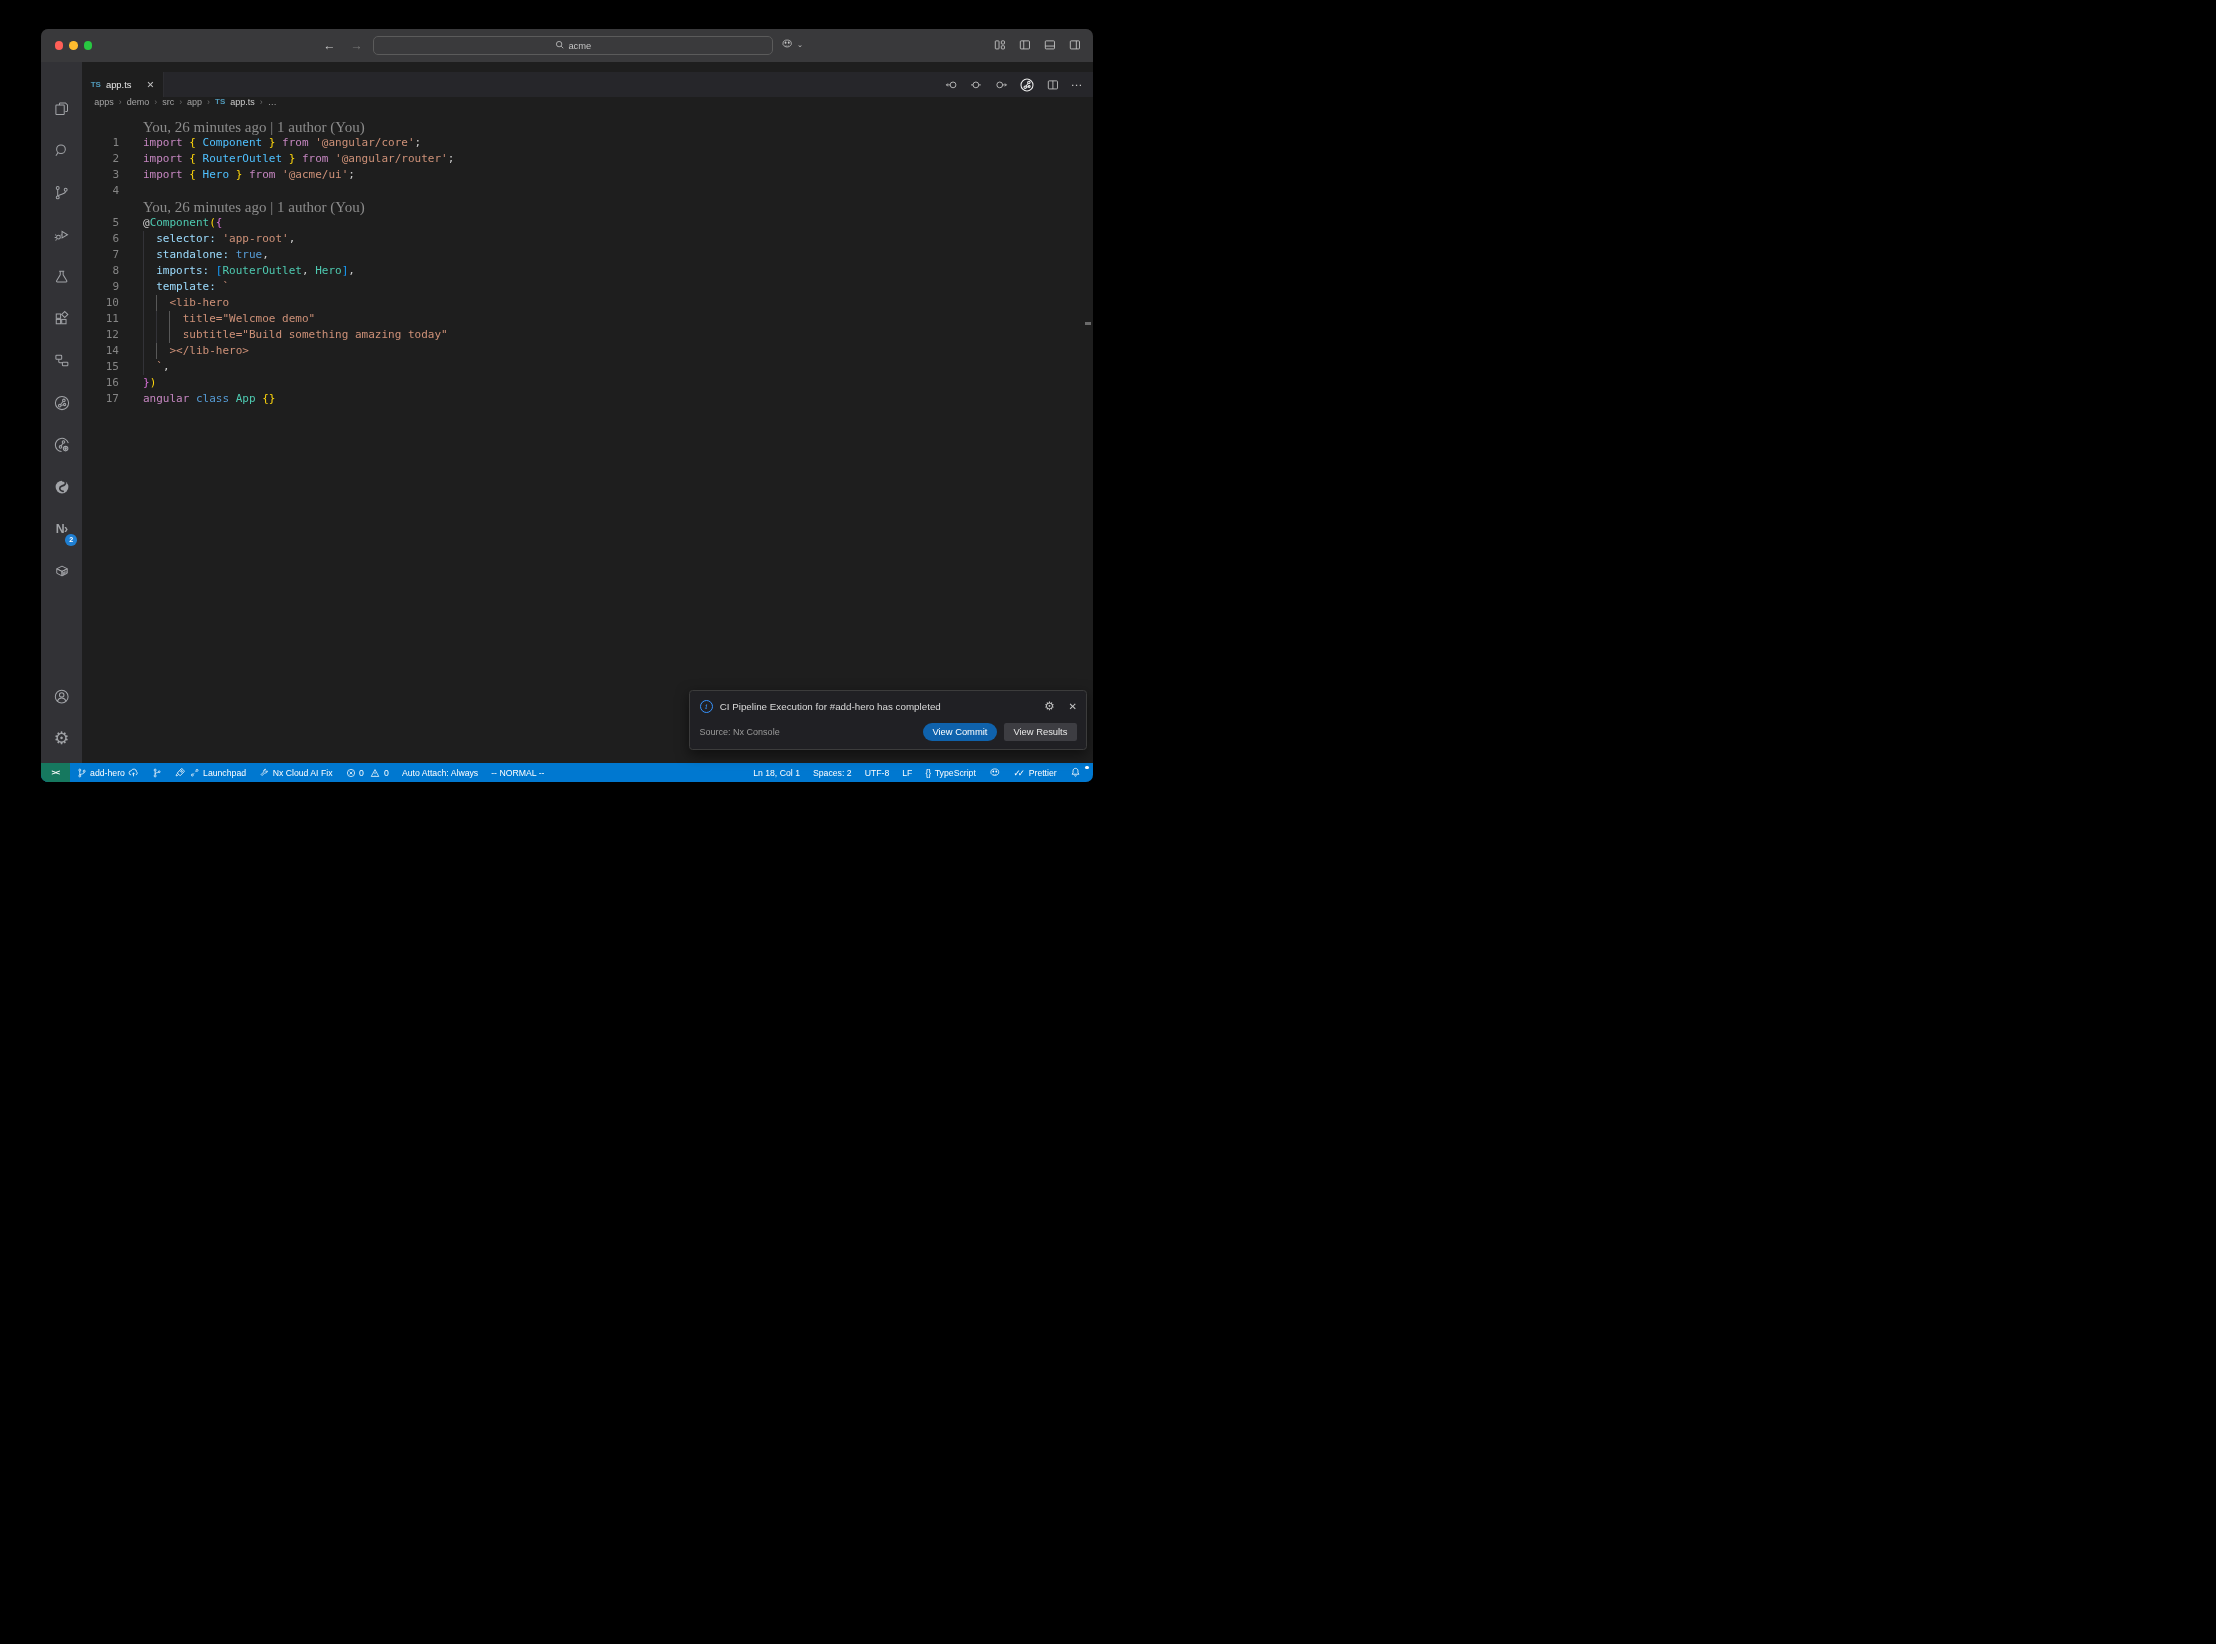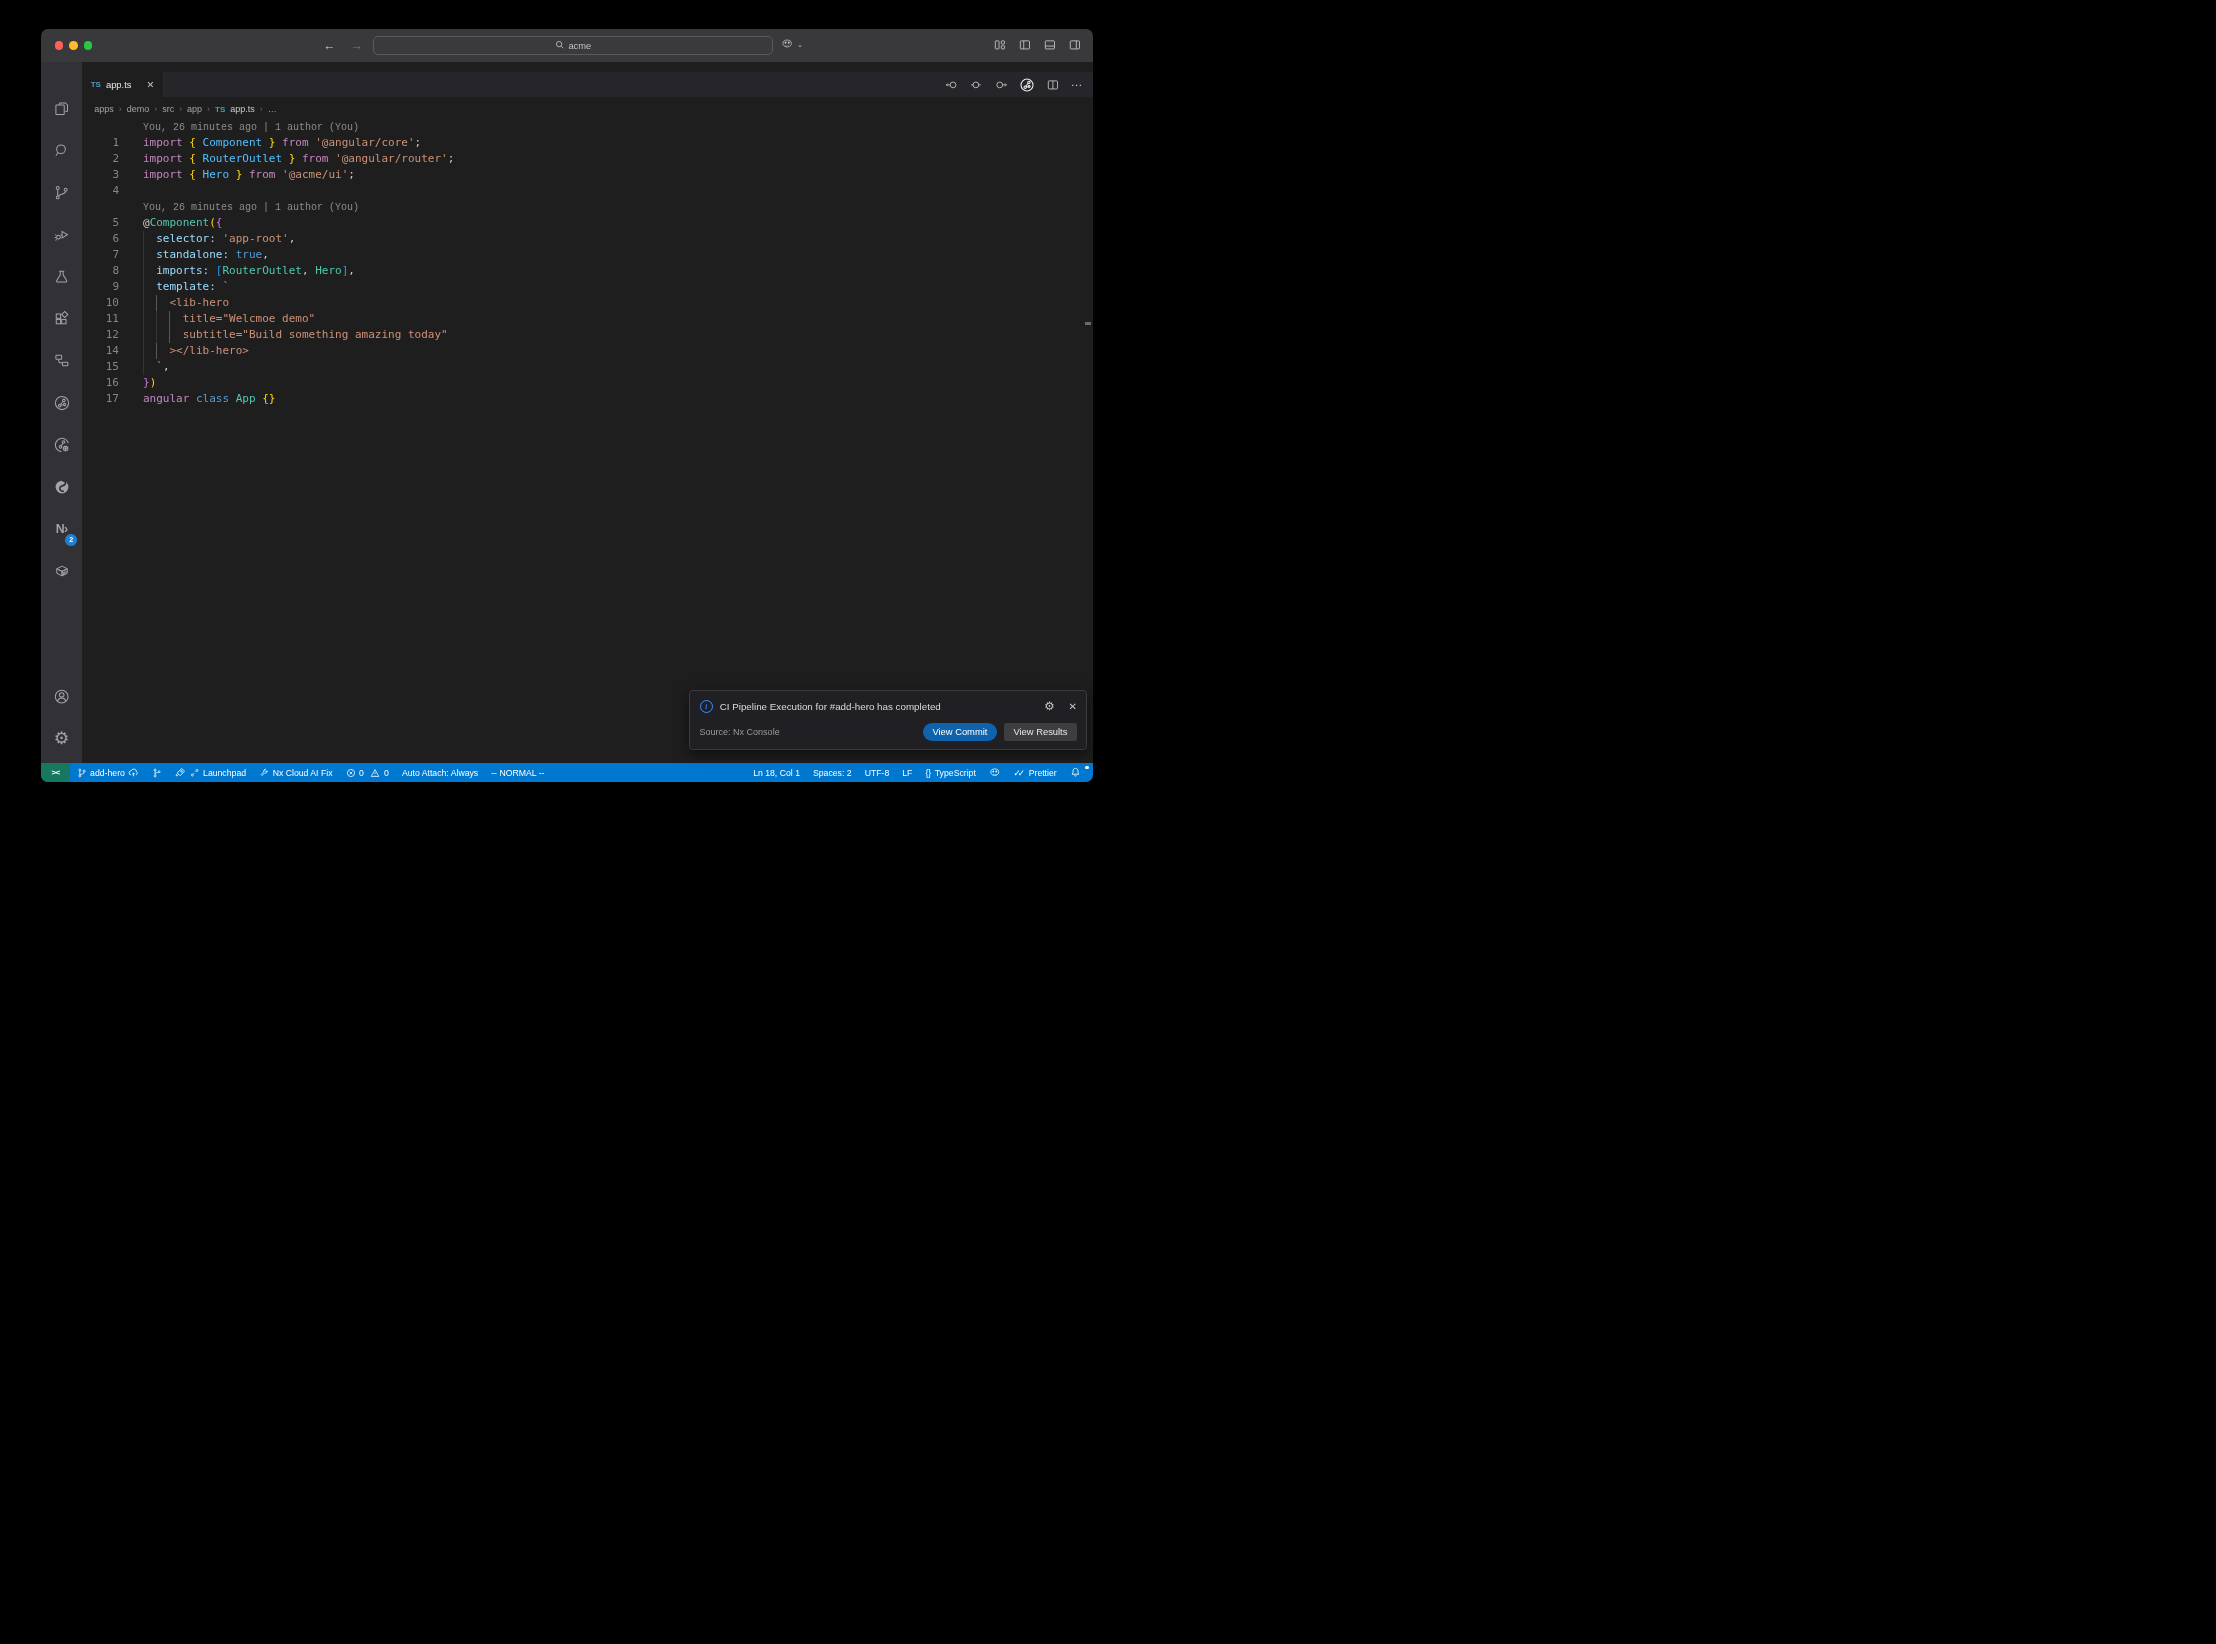--- a/index.html
+++ b/index.html
@@ -28,32 +28,32 @@
     width:11.6px;height:11.6px;border-radius:50%;display:flex;align-items:center;justify-content:center;}
   .gear-glyph{font-size:17.4px;line-height:1;}
   .editorcol{flex:1;display:flex;flex-direction:column;min-width:0;background:#1E1E1E;margin-top:10px;}
   
   .tabbar{height:25px;flex:none;background:#26262A;display:flex;align-items:stretch;position:relative;}
   .tab{background:#1E1E1E;display:flex;align-items:center;padding:0 8.7px;gap:5px;border-right:0.7px solid #2D2D31;}
   .ts-badge{color:#519ABA;font-weight:bold;font-size:8px;}
   .tab-title{color:#E6E6E6;font-size:9.4px;}
   .tab-close{color:#C0C0C0;font-size:9.4px;margin-left:10px;}
   .edtoolbar{position:absolute;right:10px;top:0;height:25px;display:flex;align-items:center;gap:11px;color:#C6C6C6;}
-  .breadcrumbs{height:17.4px;flex:none;display:flex;align-items:flex-end;padding-left:12.3px;gap:5px;
+  .breadcrumbs{height:17.4px;flex:none;display:flex;align-items:flex-start;padding-left:12.3px;gap:5px;
     color:#A4A4A4;font-size:9px;background:#1E1E1E;}
   .bc-sep{color:#6C6C6C;font-size:8.7px;}
   
   .codearea{flex:1;position:relative;padding-top:5px;font-family:"DejaVu Sans Mono",monospace;
     font-size:11px;overflow:hidden;}
   .code-line{display:flex;height:16px;line-height:16px;position:relative;}
   .gutter{flex:none;width:61px;box-sizing:border-box;padding-right:24px;text-align:right;color:#858585;}
   .gutter.cur{color:#C6C6C6;}
   .content{position:relative;white-space:pre;flex:1;}
   .code-line.current .content{border-top:0.7px solid #303031;border-bottom:0.7px solid #303031;margin-right:10px;}
-  .blame-txt{font-family:Liberation Mono, monospace;font-size:10px;color:#8C8C8C;}
+  .blame-txt{font-family:Liberation Serif, serif;font-size:15px;color:#8C8C8C;}
   .guide{position:absolute;top:0;bottom:0;width:0.7px;background:#333338;}
   .guide.bright{background:#585858;}
   .tk-kw{color:#C586C0}.tk-gold{color:#FFD70B}.tk-b2{color:#D670D6}.tk-b3{color:#179FFF}
   .tk-itype{color:#4FC1FF}.tk-cls{color:#4EC9B0}.tk-prop{color:#9CDCFE}.tk-kb{color:#569CD6}
   .tk-str{color:#CE9178}.tk-fg{color:#CCCCCC}
   .ruler-mark{position:absolute;right:2.2px;top:208px;width:5.8px;height:2.2px;background:#6A6A6A;}
   
   .statusbar{height:19px;flex:none;background:#0078D0;display:flex;align-items:stretch;color:#fff;font-size:8.7px;}
   .remote{width:29px;background:#16785F;display:flex;align-items:center;justify-content:center;
     font-weight:bold;font-size:8px;letter-spacing:-0.7px;}

